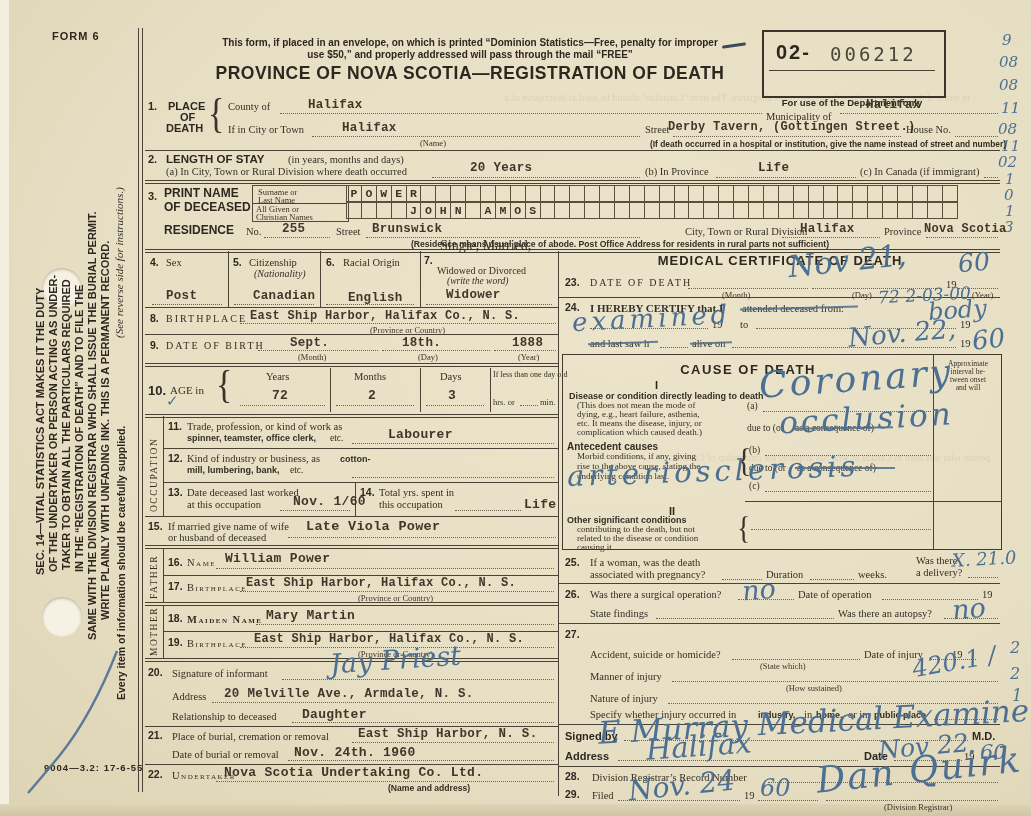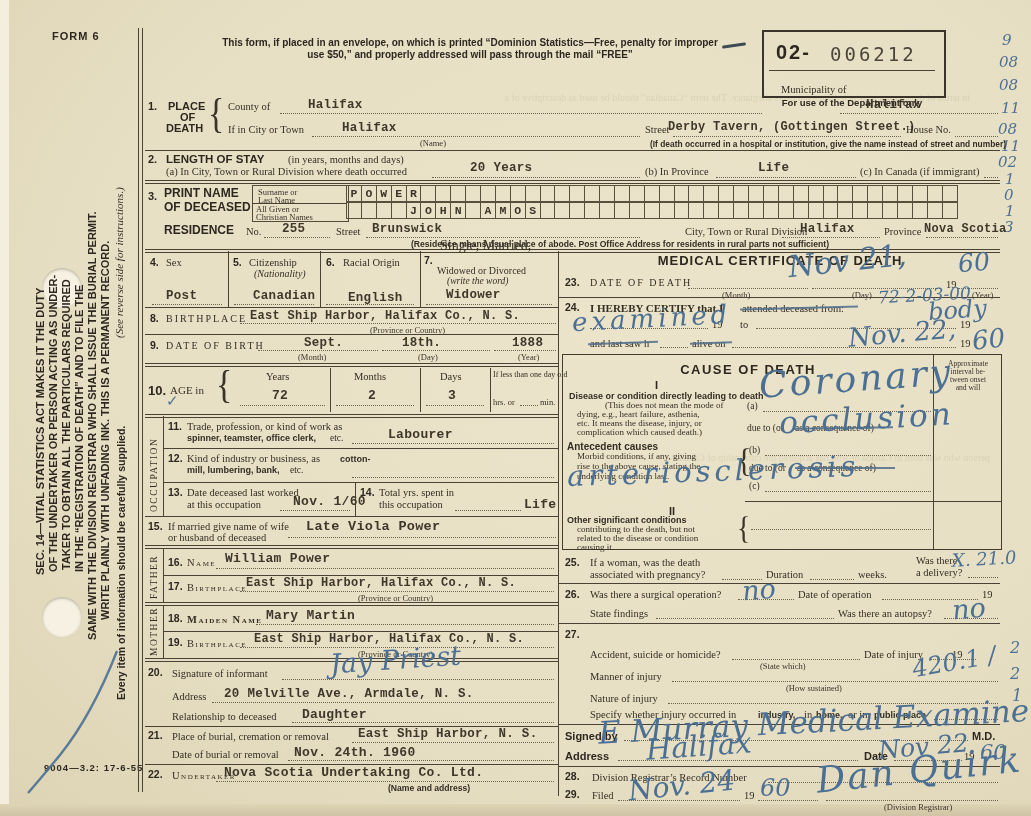--- a/index.html
+++ b/index.html
@@ -54,20 +54,21 @@
 
   <svg class="A" style="left:22px;top:645px;" width="100" height="155" viewBox="0 0 100 155">
     <path d="M95,6 Q70,70 38,110 Q20,132 6,148" fill="none" stroke="#4c7093" stroke-width="2.4" opacity=".9"></path>
   </svg>
 
   <div class="vl" style="left:138px;top:28px;height:764px;"></div>
   <div class="vl" style="left:141.5px;top:28px;height:764px;"></div>
 
   <div class="B" style="left:200px;top:37px;width:540px;font-size:10px;text-align:center;">This form, if placed in an envelope, on which is printed “Dominion Statistics—Free, penalty for improper</div>
   <div class="B" style="left:200px;top:49px;width:540px;font-size:10px;text-align:center;">use $50,” and properly addressed will pass through the mail “FREE”</div>
+  <div class="B" style="left:180px;top:64px;width:580px;font-size:17.5px;text-align:center;letter-spacing:.5px;">PROVINCE OF NOVA SCOTIA—REGISTRATION OF DEATH</div>
   <div class="A" style="left:722px;top:44px;width:24px;height:3px;background:#3d4a56;transform:rotate(-8deg);border-radius:2px;"></div>
 
   <div class="A" style="left:762px;top:30px;width:180px;height:64px;border:2px solid #3a342a;">
     <div class="B" style="left:12px;top:9px;font-size:20px;letter-spacing:2px;">02-</div>
     <div class="A" style="left:66px;top:11px;font-family:'DejaVu Sans Mono',monospace;font-size:19px;letter-spacing:3px;color:#4b453a;">006212</div>
     <div class="hl" style="left:5px;top:38px;width:166px;"></div>
   </div>
   <div class="B" style="left:762px;top:98px;width:180px;font-size:9.5px;text-align:center;">For use of the Department only</div>
 
   <div class="H" style="left:1002px;top:33px;font-size:15px;">9</div>
@@ -83,21 +84,21 @@
   <div class="H" style="left:1004px;top:220px;font-size:15px;">3</div>
 
   <div class="B" style="left:148px;top:100px;font-size:11px;">1.</div>
   <div class="B" style="left:168px;top:100px;font-size:11px;">PLACE</div>
   <div class="B" style="left:180px;top:111px;font-size:11px;">OF</div>
   <div class="B" style="left:166px;top:122px;font-size:11px;">DEATH</div>
   <div class="brace" style="left:208px;top:94px;font-size:34px;transform:scaleY(1.25);">{</div>
   <div class="L" style="left:228px;top:101px;">County of</div>
   <div class="dl" style="left:280px;top:113px;width:482px;"></div>
   <div class="T" style="left:308px;top:98px;">Halifax</div>
-  <div class="L" style="left:766px;top:84px;margin-left:15px;">Municipality of</div>
+  <div class="L" style="left:766px;top:111px;">Municipality of</div>
   <div class="dl" style="left:840px;top:113px;width:158px;"></div>
   <div class="T" style="left:866px;top:98px;">Halifax</div>
   <div class="L" style="left:228px;top:124px;">If in City or Town</div>
   <div class="dl" style="left:312px;top:136px;width:328px;"></div>
   <div class="T" style="left:342px;top:121px;">Halifax</div>
   <div class="C" style="left:420px;top:138px;">(Name)</div>
   <div class="L" style="left:645px;top:124px;">Street</div>
   <div class="dl" style="left:673px;top:136px;width:228px;"></div>
   <div class="T" style="left:668px;top:120px;font-size:12px;">Derby Tavern, (Gottingen Street.)</div>
   <div class="L" style="left:906px;top:124px;">House No.</div>
@@ -260,21 +261,21 @@
 
   <div class="B" style="left:150px;top:313px;font-size:10.5px;">8.</div>
   <div class="L caps" style="left:166px;top:313px;font-size:10px;">BIRTHPLACE</div>
   <div class="dl" style="left:240px;top:323px;width:316px;"></div>
   <div class="T" style="left:250px;top:309px;font-size:12px;">East Ship Harbor, Halifax Co., N. S.</div>
   <div class="C" style="left:370px;top:325px;">(Province or Country)</div>
   <div class="hl" style="left:145px;top:334px;width:413px;"></div>
   <div class="B" style="left:150px;top:340px;font-size:10.5px;">9.</div>
   <div class="L caps" style="left:166px;top:340px;font-size:10px;">DATE OF BIRTH</div>
   <div class="dl" style="left:258px;top:350px;width:120px;"></div>
-  <div class="T" style="left:304px;top:336px;">Sept.</div>
+  <div class="T" style="left:290px;top:336px;">Sept.</div>
   <div class="C" style="left:298px;top:352px;">(Month)</div>
   <div class="dl" style="left:382px;top:350px;width:108px;"></div>
   <div class="T" style="left:402px;top:336px;">18th.</div>
   <div class="C" style="left:418px;top:352px;">(Day)</div>
   <div class="dl" style="left:494px;top:350px;width:62px;"></div>
   <div class="T" style="left:512px;top:336px;">1888</div>
   <div class="C" style="left:518px;top:352px;">(Year)</div>
   <div class="hl" style="left:145px;top:363px;width:413px;"></div>
   <div class="hl" style="left:145px;top:365.5px;width:413px;"></div>
 
@@ -434,21 +435,21 @@
 
   <div class="A" style="left:562px;top:354px;width:438px;height:194px;border:1.6px solid #433b2e;">
     <div class="vl" style="left:370px;top:0;height:194px;"></div>
     <div class="B" style="left:40px;top:8px;width:290px;font-size:13px;text-align:center;letter-spacing:1.5px;">CAUSE OF DEATH</div>
     <div class="C" style="left:374px;top:4px;width:62px;text-align:center;font-size:7.6px;">Approximate</div>
     <div class="C" style="left:374px;top:12px;width:62px;text-align:center;font-size:7.6px;">interval be-</div>
     <div class="C" style="left:374px;top:20px;width:62px;text-align:center;font-size:7.6px;">tween onset</div>
     <div class="C" style="left:374px;top:28px;width:62px;text-align:center;font-size:7.6px;">and will</div>
     <div class="B" style="left:92px;top:24px;font-size:11px;">I</div>
     <div class="CB" style="left:6px;top:36px;font-size:9px;">Disease or condition directly leading to death</div>
-    <div class="L" style="left:14px;top:46px;font-size:9px;margin-left:28px;">(This does not mean the mode of</div>
+    <div class="L" style="left:14px;top:46px;font-size:9px;">(This does not mean the mode of</div>
     <div class="L" style="left:14px;top:55px;font-size:9px;">dying, e.g., heart failure, asthenia,</div>
     <div class="L" style="left:14px;top:64px;font-size:9px;">etc.  It means the disease, injury, or</div>
     <div class="L" style="left:14px;top:73px;font-size:9px;">complication which caused death.)</div>
     <div class="L" style="left:184px;top:46px;font-size:9.5px;">(a)</div>
     <div class="dl" style="left:200px;top:56px;width:168px;"></div>
     <div class="L" style="left:184px;top:68px;font-size:9.5px;">due to (or</div>
     <div class="L" style="left:232px;top:68px;font-size:9.5px;">as a consequence of)</div>
     <div class="strike" style="left:230px;top:72px;width:100px;transform:rotate(-1deg);"></div>
     <div class="H" style="left:196px;top:6px;font-size:36px;letter-spacing:3px;transform:rotate(-4deg);">Coronary</div>
     <div class="H" style="left:216px;top:48px;font-size:31px;letter-spacing:3px;transform:rotate(-3deg);">occlusion</div>

